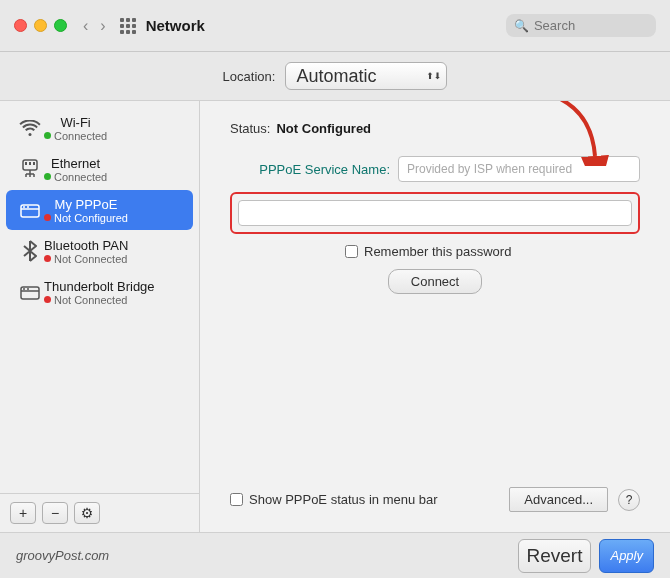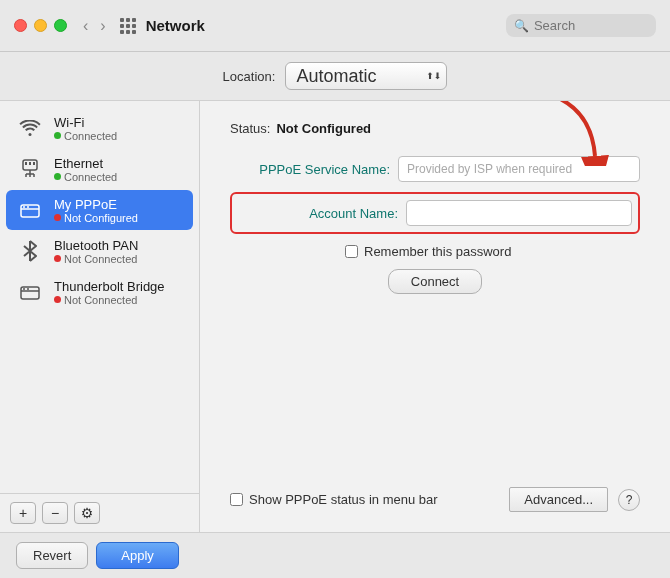--- a/index.html
+++ b/index.html
@@ -159,21 +159,22 @@
       overflow-y: auto;
       padding: 6px 0;
     }
     .sidebar-item {
       display: flex;
       align-items: center;
       padding: 6px 10px;
       cursor: pointer;
       border-radius: 6px;
       margin: 1px 6px;
-      gap: 10px;
+      gap: 0;
+      text-align: center;
     }
     .sidebar-item.active {
       background: #3d7cef;
     }
     .sidebar-item.active .item-name,
     .sidebar-item.active .item-status { color: white; }
 
     .item-icon {
       width: 28px;
       height: 28px;
@@ -377,34 +378,35 @@
       flex: 1;
     }
     .footer-actions {
       display: flex;
       gap: 8px;
     }
     .revert-btn {
       background: linear-gradient(to bottom, #f8f8f8, #e8e8e8);
       border: 1px solid #b0b0b0;
       border-radius: 6px;
-      padding: 5px 16px;
-      font-size: 13px;
+      padding: 5px 8px;
+      font-size: 19px;
       cursor: pointer;
       color: #333;
     }
     .apply-btn {
       background: linear-gradient(to bottom, #6aabf7, #3d7cef);
       border: 1px solid #2b6acf;
       border-radius: 6px;
-      padding: 5px 24px;
+      padding: 5px 10px;
       font-size: 13px;
       cursor: pointer;
       color: white;
       font-weight: 500;
+      font-style: italic;
     }
   </style>
 </head>
 <body>
 
 <div class="titlebar">
   <div class="traffic-lights">
     <div class="traffic-light tl-close"></div>
     <div class="traffic-light tl-min"></div>
     <div class="traffic-light tl-max"></div>
@@ -568,21 +570,20 @@
       </svg>
 
       <div class="form-row">
         <span class="form-label">PPPoE Service Name:</span>
         <input type="text" class="form-input" placeholder="Provided by ISP when required" style="">
       </div>
     </div>
 
     <div class="highlighted-group">
       <div class="form-row">
-        <span class="form-label">Account Name:</span>
         <input type="text" class="form-input" style="">
       </div>
     </div>
 
     <div class="checkbox-row">
       <input type="checkbox" id="remember-pw" style="">
       <label for="remember-pw" class="checkbox-label">Remember this password</label>
     </div>
 
     <div class="connect-btn-row">
@@ -595,17 +596,18 @@
         <label for="show-pppoe" class="show-pppoe-label">Show PPPoE status in menu bar</label>
       </div>
       <button class="advanced-btn">Advanced...</button>
       <button class="question-btn">?</button>
     </div>
 
   </div>
 </div>
 
 <div class="footer">
+  <span class="footer-brand">groovyPost.com</span>
   <div class="footer-actions">
     <button class="revert-btn">Revert</button>
     <button class="apply-btn">Apply</button>
   </div>
 </div>
 
 </body></html>

